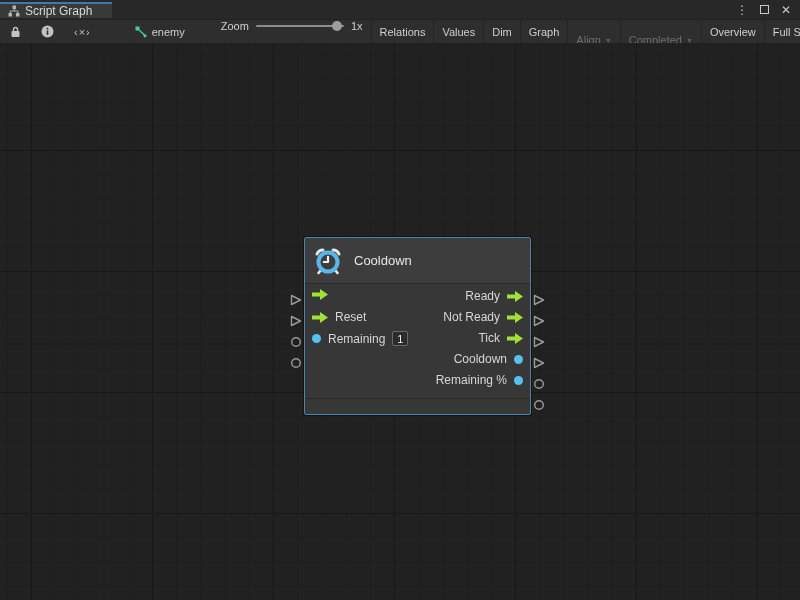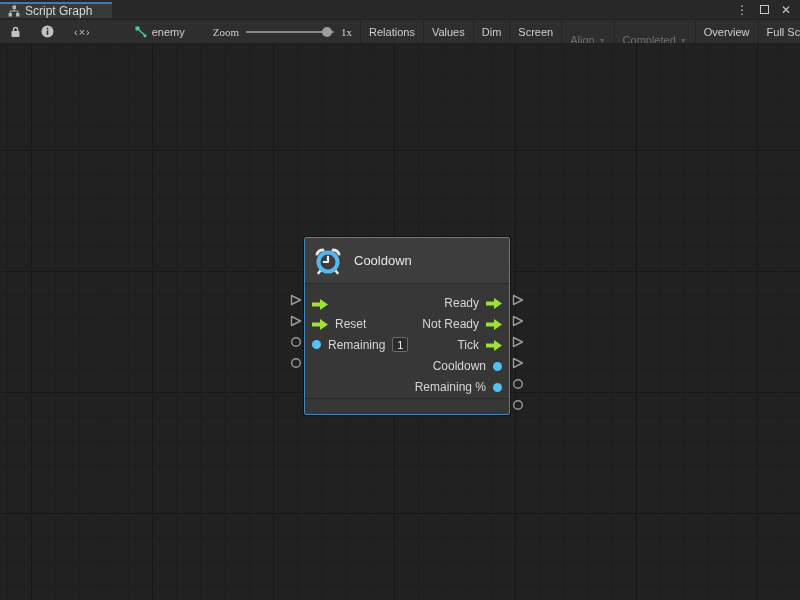--- a/index.html
+++ b/index.html
@@ -19,21 +19,21 @@
 
   
   .toolbar { height:24px; background:#2e2e2e; display:flex; align-items:stretch; font-size:11px; color:#cfcfcf; flex:0 0 auto; border-top:1px solid #232323; }
   .tbtn { display:flex; align-items:center; justify-content:center; padding:0 8px; white-space:nowrap; }
   .tbtn.icon-btn { padding:0 10px; }
   .sep { width:1px; background:#242424; margin:0; }
   .tbtn.disabled { color:#6e6e6e;margin-top:17px; }
   .dropdown-glyph { font-size:7px; margin-left:4px; color:#8a8a8a; }
   .tbtn.disabled .dropdown-glyph { color:#5d5d5d; }
   .breadcrumb { display:flex; align-items:center; gap:5px; padding:0 10px; margin-left:24px; }
-  .zoom-group { display:flex; align-items:center; gap:7px; padding:0 8px; margin-left:10px;font-family:Liberation Serif, serif; }
+  .zoom-group { display:flex; align-items:flex-start; gap:7px; padding:0 8px; margin-left:18px; }
   .slider { position:relative; width:88px; height:12px; display:flex; align-items:center; }
   .slider-track { width:100%; height:2px; background:#8d8d8d; border-radius:1px; }
   .slider-handle { position:absolute; right:2px; top:1px; width:10px; height:10px; border-radius:50%; background:#9d9d9d; }
   .right-group { margin-left:auto; display:flex; align-items:stretch; }
   .code-glyph { letter-spacing:1px; font-size:11px; color:#bdbdbd; }
 
   
   .canvas { position:relative; flex:1; background-color:#212121;
     background-image:
       linear-gradient(#181818 1px, transparent 1px),
@@ -42,25 +42,25 @@
       linear-gradient(90deg, #1d1d1d 1px, transparent 1px);
     background-size:121px 121px, 121px 121px, 24.2px 24.2px, 24.2px 24.2px;
     background-position:31px 107px, 31px 107px, 31px 107px, 31px 107px;
   }
 
   
   .node-wrap { position:absolute; left:288px; top:194px; display:flex; }
   .ext-col { width:16px; display:flex; flex-direction:column; padding-top:52px; }
   .ext-port { height:21px; display:flex; align-items:center; justify-content:center; }
 
-  .unit-node { width:206px; border:1px solid #4487b5; border-radius:2px; background:#373737; box-shadow:0 0 0 1px rgba(0,0,0,0.45); }
+  .unit-node { width:227px; border:1px solid #4487b5; border-radius:2px; background:#373737; box-shadow:0 0 0 1px rgba(0,0,0,0.45); }
   .node-header { height:46px; background:#3d3d3d; display:flex; align-items:center; gap:11px; padding:0 8px; border-bottom:1px solid #2a2a2a; border-radius:2px 2px 0 0; }
   .node-title { font-size:13px; color:#e6e6e6; }
   .node-body { padding:5px 0 4px 0; }
-  .port-row { height:21px; display:flex; align-items:flex-end; padding:0 7px; font-size:12px; color:#d6d6d6; }
+  .port-row { height:21px; display:flex; align-items:flex-start; padding:0 7px; font-size:12px; color:#d6d6d6; }
   .port-left { display:flex; align-items:center; gap:7px; }
   .port-right { margin-left:auto; display:flex; align-items:center; gap:7px; }
   .value-dot { width:9px; height:9px; border-radius:50%; }
   .dot-blue { background:#55c1f2; }
   .dot-purple { background:#a77ce8; }
   .inline-field { min-width:16px; height:15px; background:#2b2b2b; border:1px solid #6a6a6a; border-radius:2px; color:#f0f0f0; font-size:11px; display:flex; align-items:center; justify-content:center; padding:0 3px; }
   .inline-checkbox { width:14px; height:14px; background:#2b2b2b; border:1px solid #6a6a6a; border-radius:2px; }
   .node-footer { height:12px; background:#373737; border-top:1px solid #2a2a2a; border-radius:0 0 2px 2px; }
 </style>
 </head>
@@ -149,21 +149,21 @@
       <div class="sep"></div>
       <div class="tbtn">
           <span>Values</span>
         </div>
       <div class="sep"></div>
       <div class="tbtn">
           <span>Dim</span>
         </div>
       <div class="sep"></div>
       <div class="tbtn">
-          <span>Screen</span>
+          <span>Graph</span>
         </div>
       <div class="sep"></div>
       <div class="tbtn disabled">
           <span>Align</span>
           <span class="dropdown-glyph">▼</span>
         </div>
       <div class="sep"></div>
       <div class="tbtn disabled">
           <span>Completed</span>
           <span class="dropdown-glyph">▼</span>

